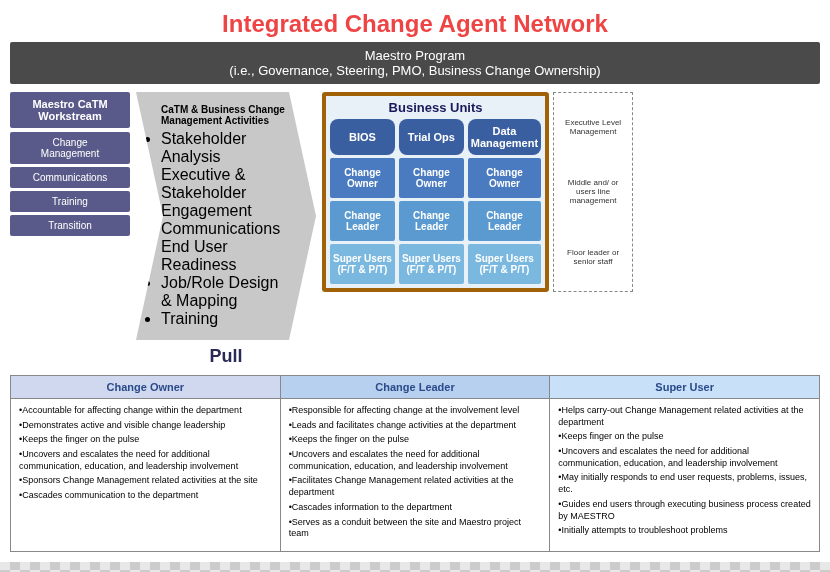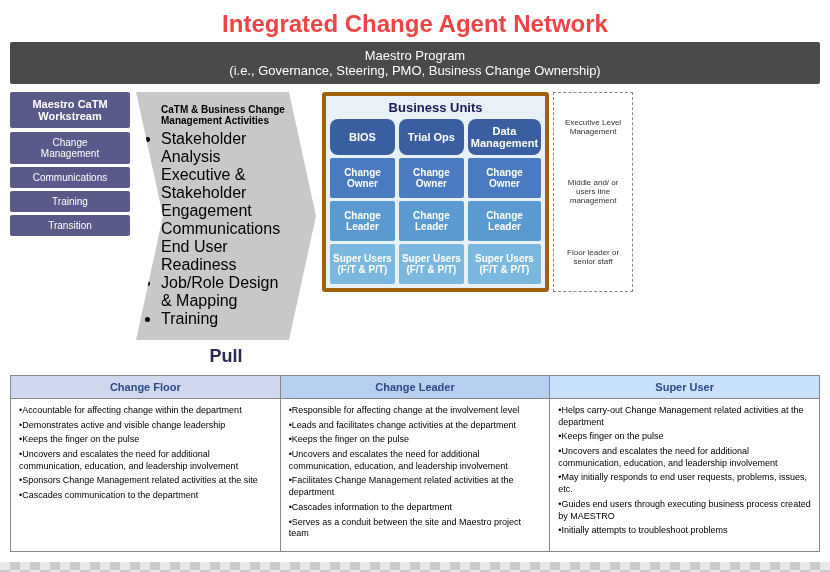--- a/index.html
+++ b/index.html
@@ -318,21 +318,21 @@
           <div class="right-label-item">Middle and/ or users line management</div>
           <div class="right-label-item">Floor leader or senior staff</div>
         </div>
       </div>
     </div>
   </div>
 
   <div class="bottom-section">
 
     <div class="bottom-col bottom-col-1">
-      <div class="bottom-col-title">Change Floor</div>
+      <div class="bottom-col-title">Change Owner</div>
       <p>•Accountable for affecting change within the department</p>
       <p>•Demonstrates active and visible change leadership</p>
       <p>•Keeps the finger on the pulse</p>
       <p>•Uncovers and escalates the need for additional communication, education, and leadership involvement</p>
       <p>•Sponsors Change Management related activities at the site</p>
       <p>•Cascades communication to the department</p>
     </div>
 
     <div class="bottom-col bottom-col-2">
       <div class="bottom-col-title">Change Leader</div>

